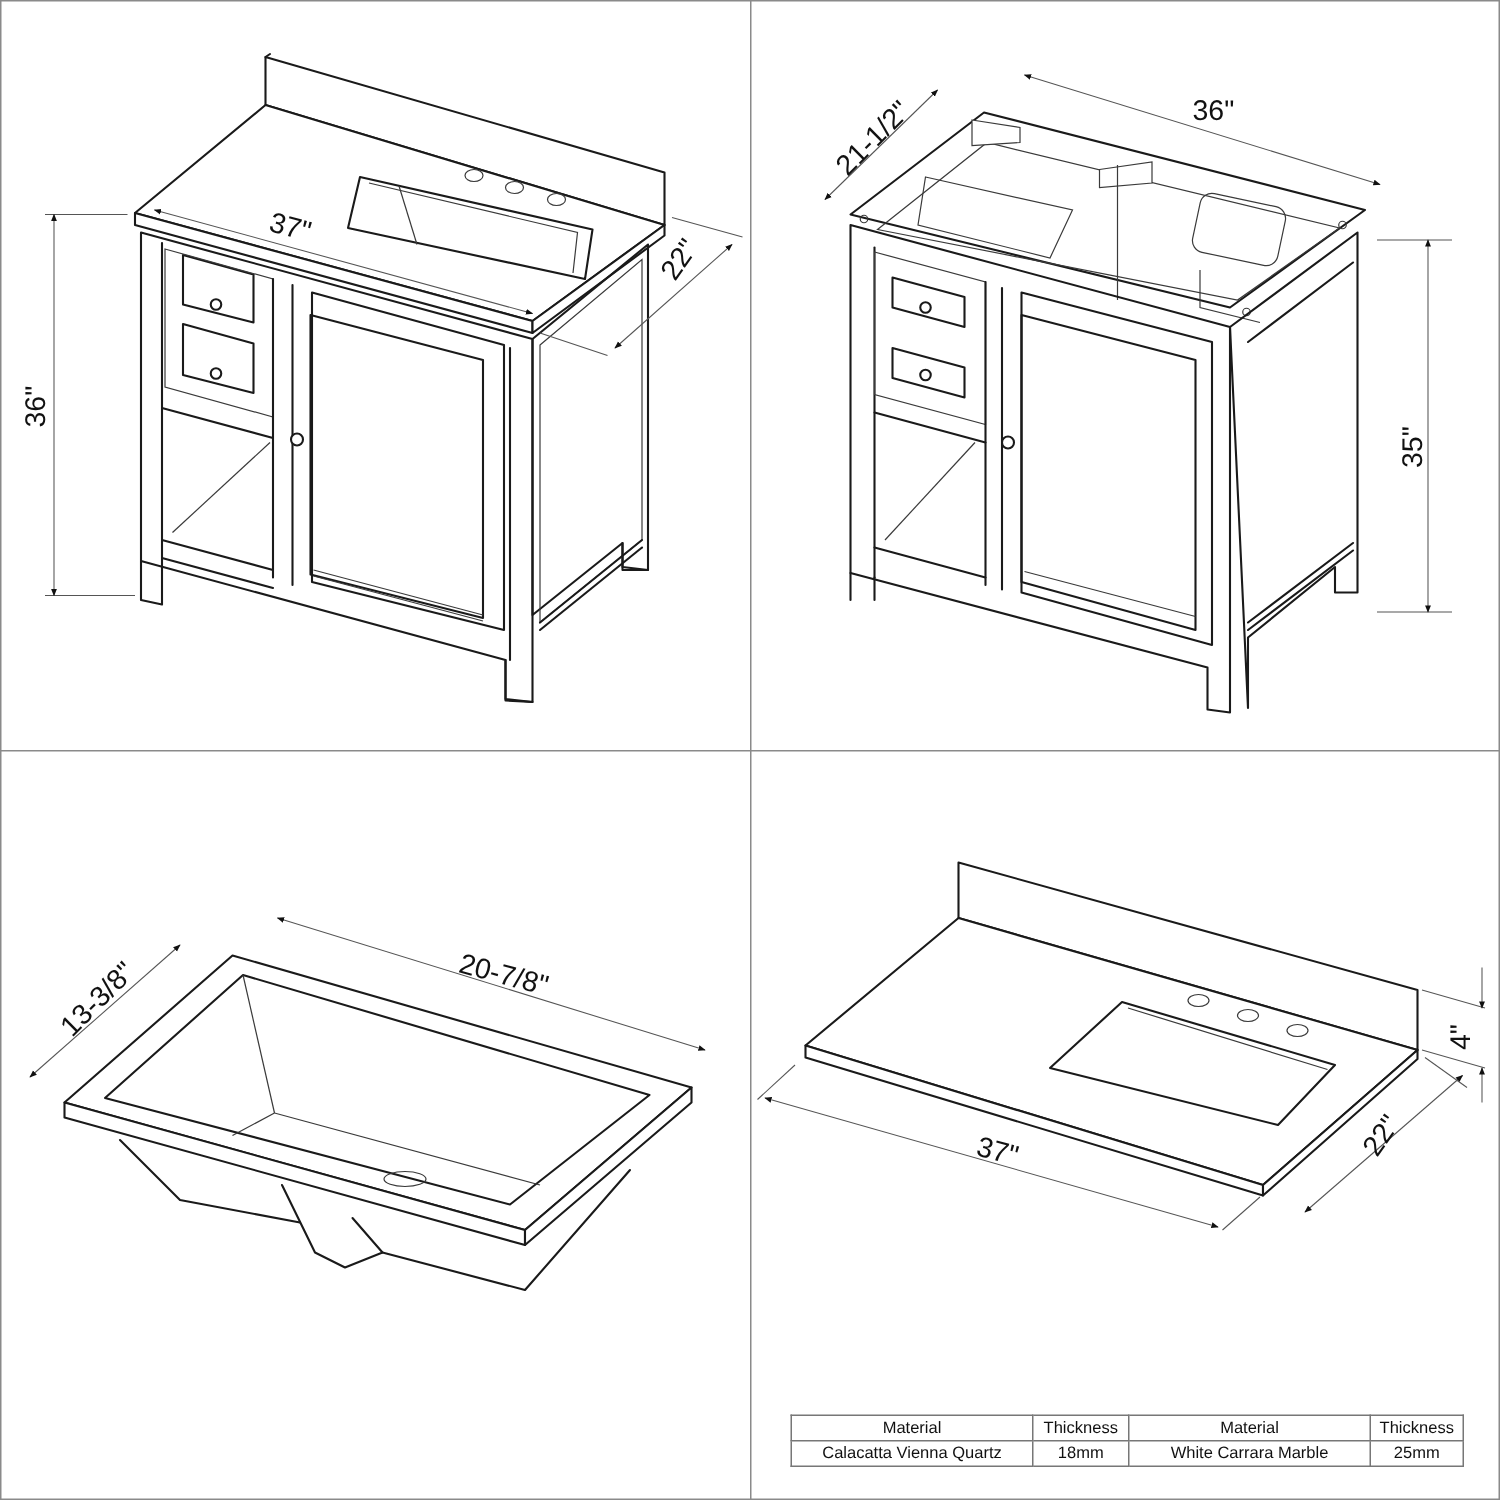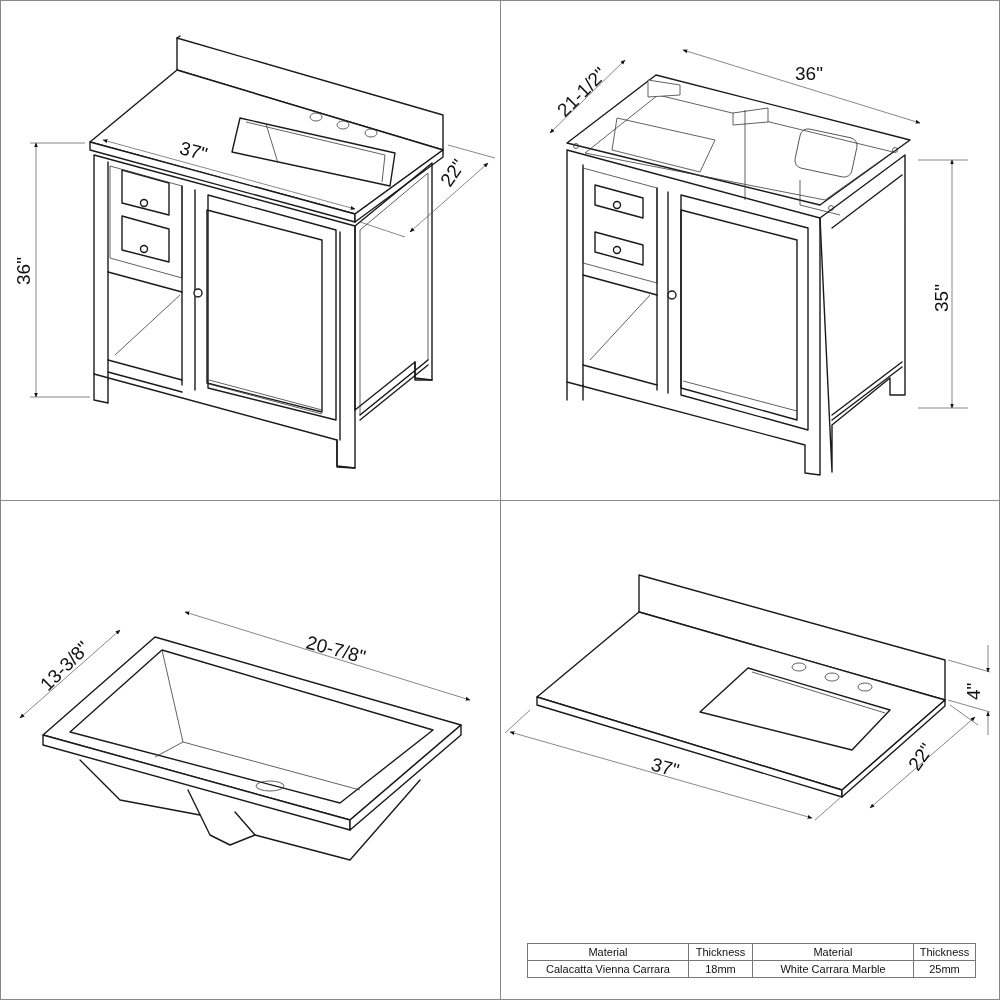--- a/index.html
+++ b/index.html
@@ -192,19 +192,19 @@
 
 <table class="spec">
   <tbody>
       <tr>
     <td style="width:152px">Material</td>
     <td style="width:55px">Thickness</td>
     <td style="width:152px">Material</td>
     <td style="width:53px">Thickness</td>
   </tr>
   <tr>
-    <td>Calacatta Vienna Carrara</td>
+    <td>Calacatta Vienna Quartz</td>
     <td>18mm</td>
     <td>White Carrara Marble</td>
     <td>25mm</td>
   </tr>
 </tbody>
   </table>
 
 </body></html>

